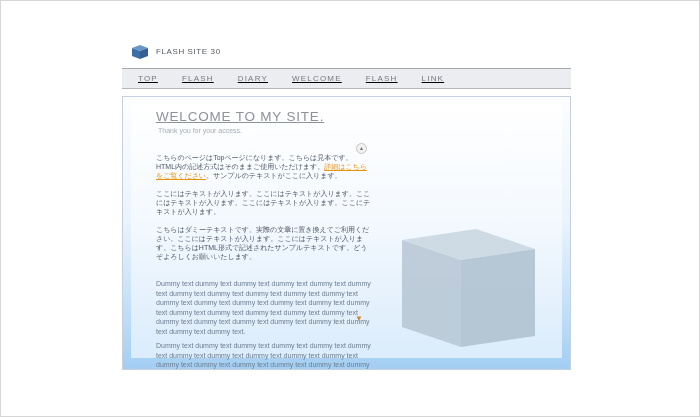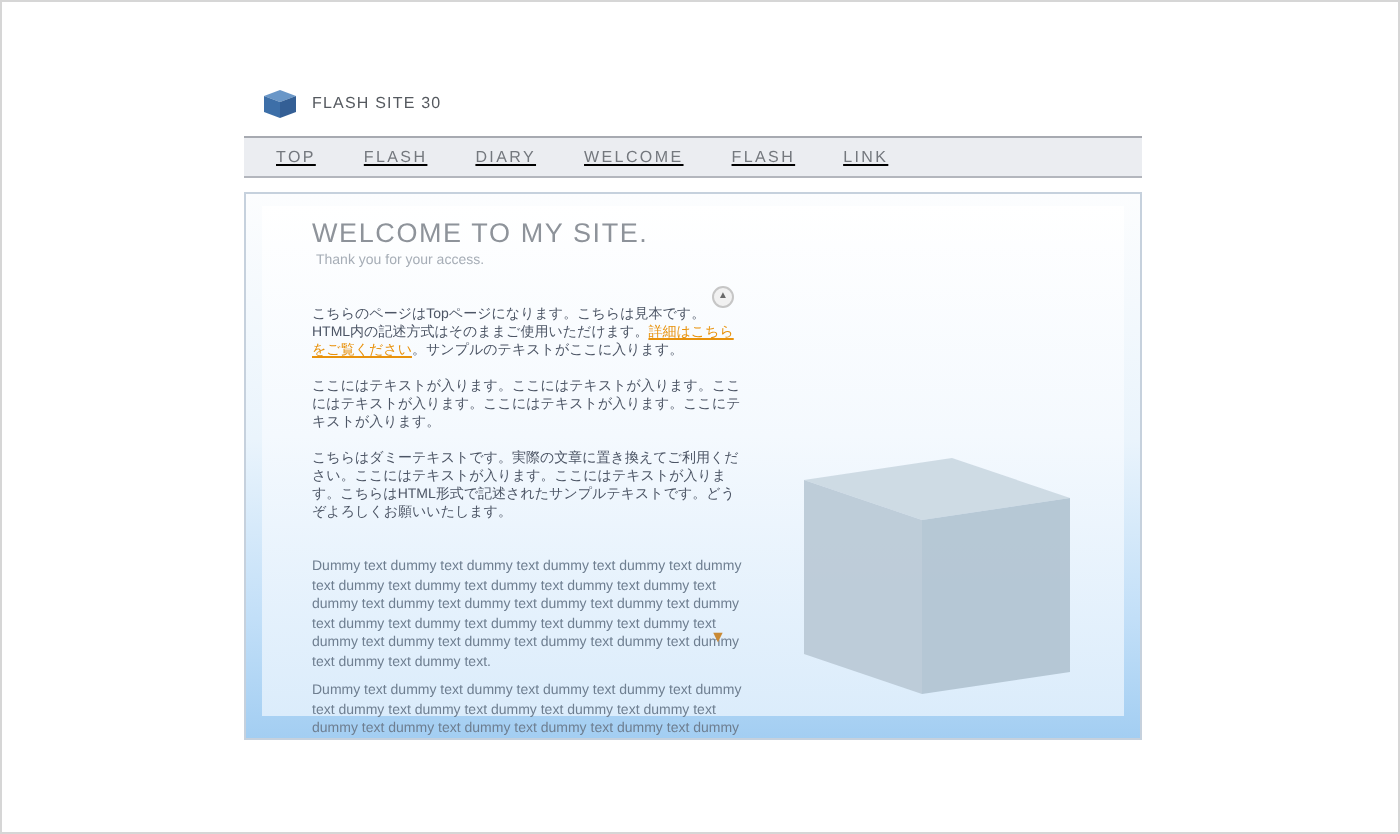--- a/index.html
+++ b/index.html
@@ -25,21 +25,21 @@
   .main-box{
     position:absolute;left:122px;top:96px;width:449px;height:274px;box-sizing:border-box;
     border:1px solid #c6d1dd;
     background:linear-gradient(180deg,#fcfdfe 0%,#eaf4fc 45%,#c2dff8 78%,#a3cef2 100%);
   }
   .main-inner{
     position:absolute;left:8px;top:6px;right:8px;bottom:11px;
     background:linear-gradient(180deg,#ffffff 0%,#f4f9fe 45%,#dbecfb 100%);
   }
   .content{position:absolute;left:25px;top:6px;width:215px;}
-  .welcome-title{font-size:13.5px;font-weight:400;color:#8e939a;letter-spacing:.8px;margin:0;}
+  .welcome-title{font-size:13.5px;font-weight:400;color:#8e939a;letter-spacing:.8px;margin:0;text-decoration:underline;}
   .welcome-sub{font-size:7px;color:#a6adb6;margin:3px 0 0 2px;}
   .jp{font-size:7px;line-height:9px;color:#4c5565;margin:10px 0 0 0;white-space:pre-line;}
   .jp p{margin:0;}
   .jp-link{color:#e8920c;text-decoration:underline;cursor:pointer;}
   .dummy{font-size:7px;line-height:9.5px;color:#6e7e90;margin:9px 0 0 0;}
   .dummy + .dummy{margin-top:5px;}
 
   
   .scroll-up{
     position:absolute;left:225px;top:40px;width:11px;height:11px;border-radius:50%;

